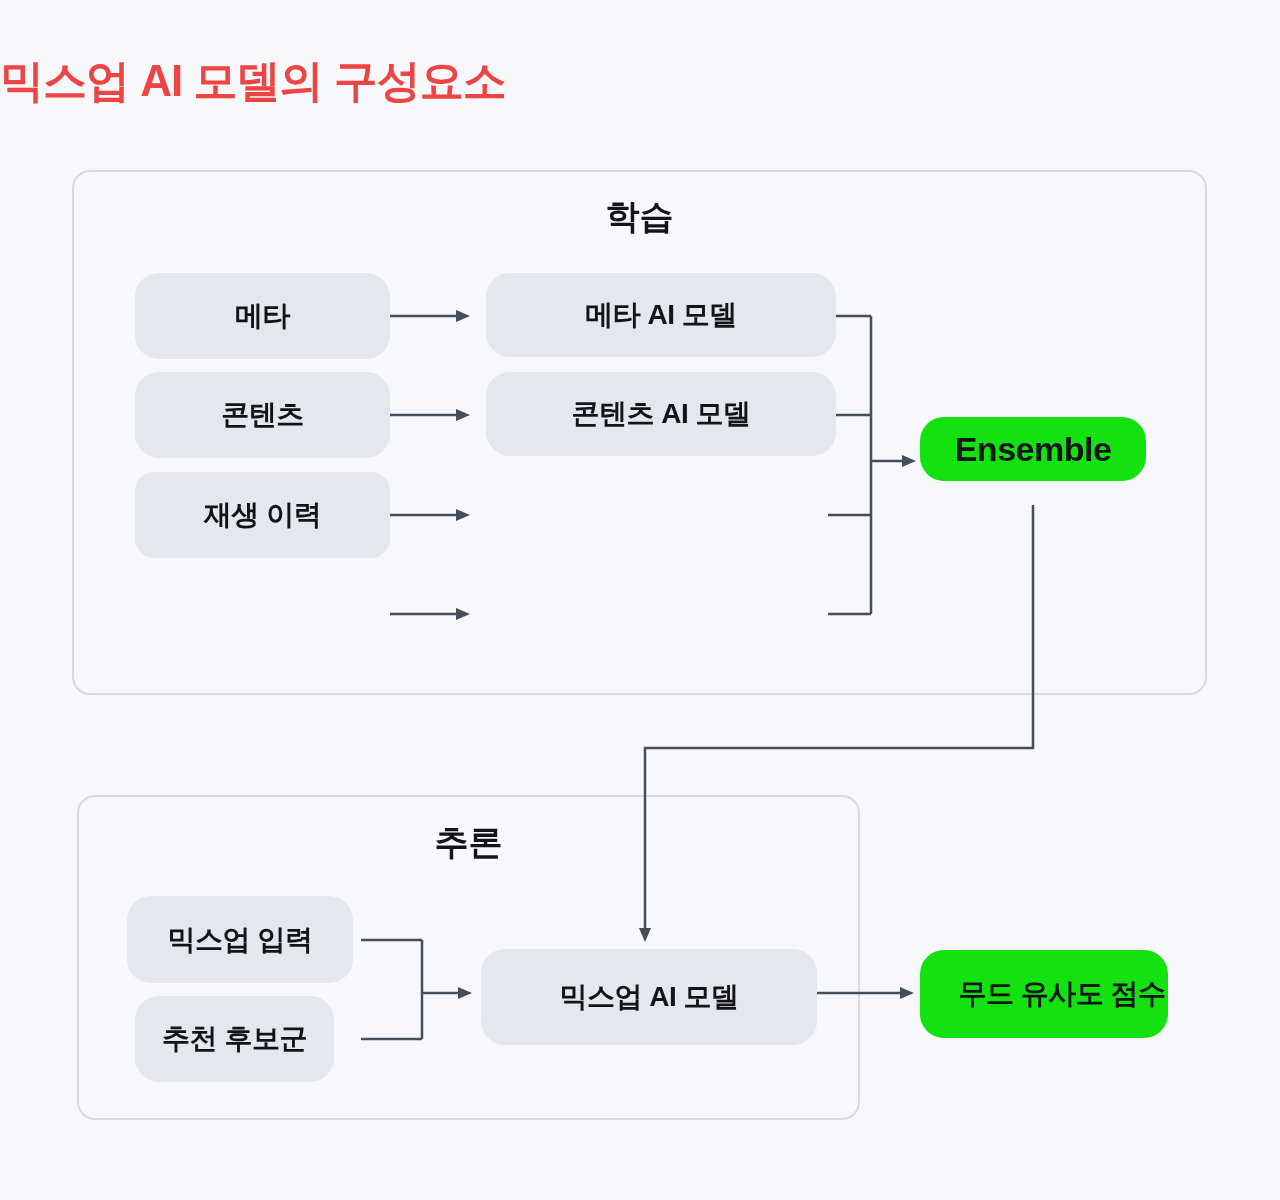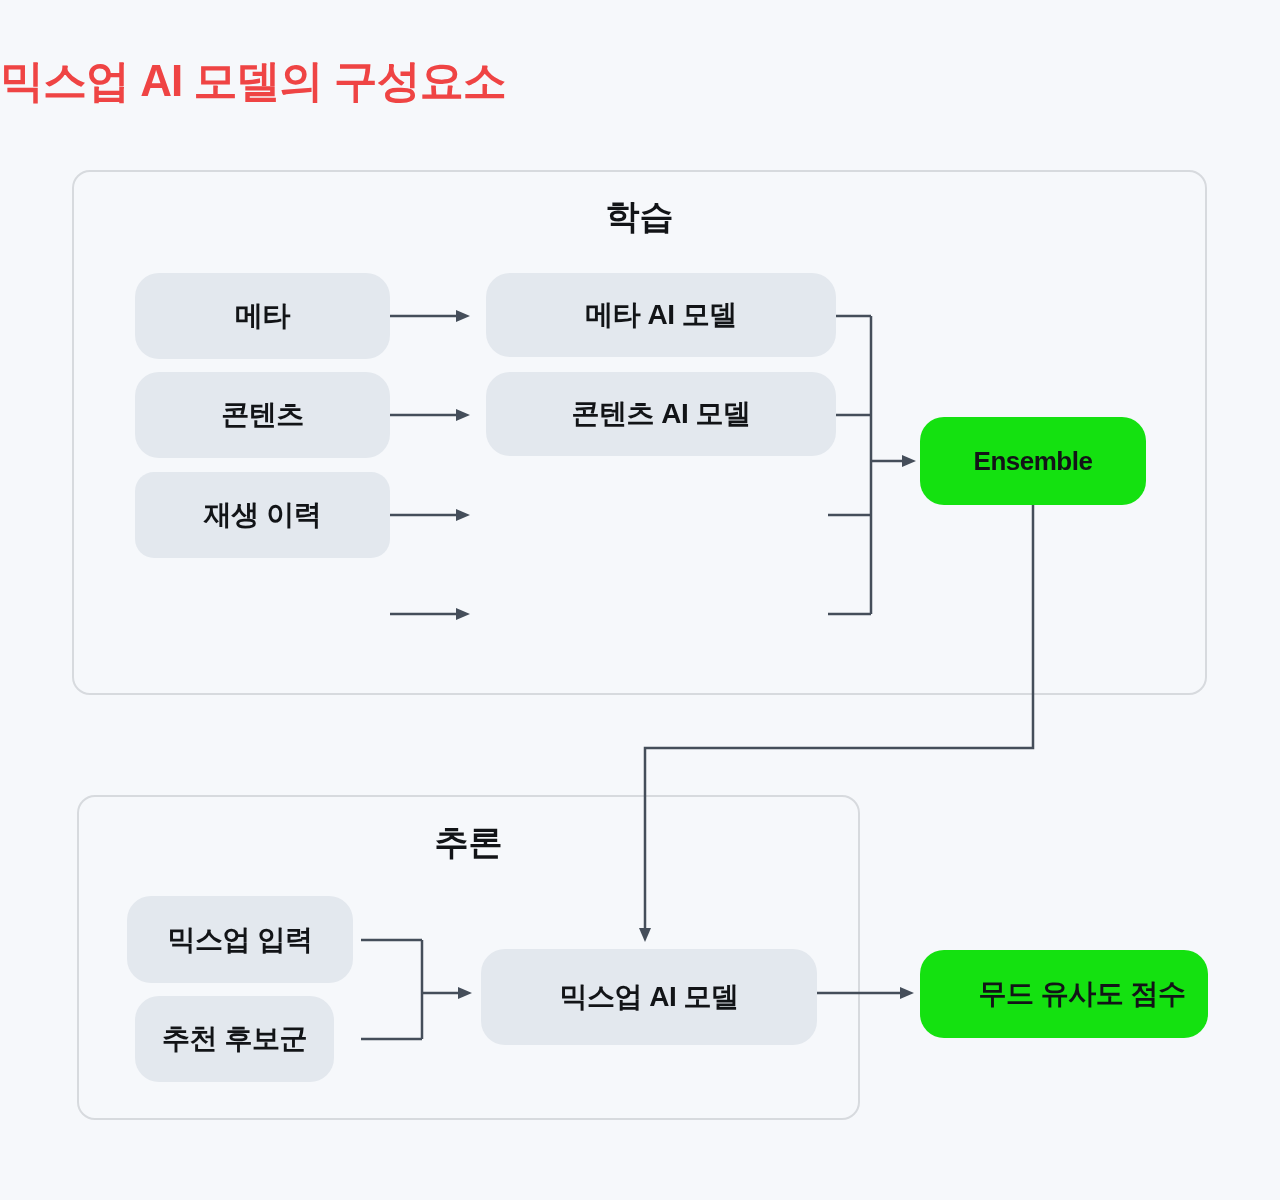--- a/index.html
+++ b/index.html
@@ -63,26 +63,26 @@
   .node.green { background: #14e110; }
 
   
   .src   { left: 135px; width: 255px; height: 86px; }
   .model { left: 478px; width: 350px; height: 84px; margin-left: 8px; }
   .row0 { top: 273px; }
   .row1 { top: 372px; }
   .row2 { top: 472px; border-radius: 19px; }
   .row3 { top: 571px; }
 
-  .ensemble { left: 920px; top: 417px; width: 226px; height: 88px; font-size: 26px; }
+  .ensemble { left: 920px; top: 417px; width: 226px; height: 64px; font-size: 34px; }
 
   .inf-input0 { left: 127px; top: 896px; width: 226px; height: 87px; }
   .inf-input1 { left: 135px; top: 996px; width: 199px; height: 86px; }
   .inf-model  { left: 481px; top: 949px; width: 336px; height: 96px; }
-  .inf-output { left: 920px; top: 950px; width: 288px; height: 88px; padding-left: 36px; }
+  .inf-output { left: 920px; top: 950px; width: 248px; height: 88px; padding-left: 36px; }
 </style>
 </head>
 <body>
 
 <div class="stage">
 
   <div class="page-title">믹스업 AI 모델의 구성요소</div>
 
   <div class="panel panel-training"></div>
   <div class="panel panel-inference"></div>

